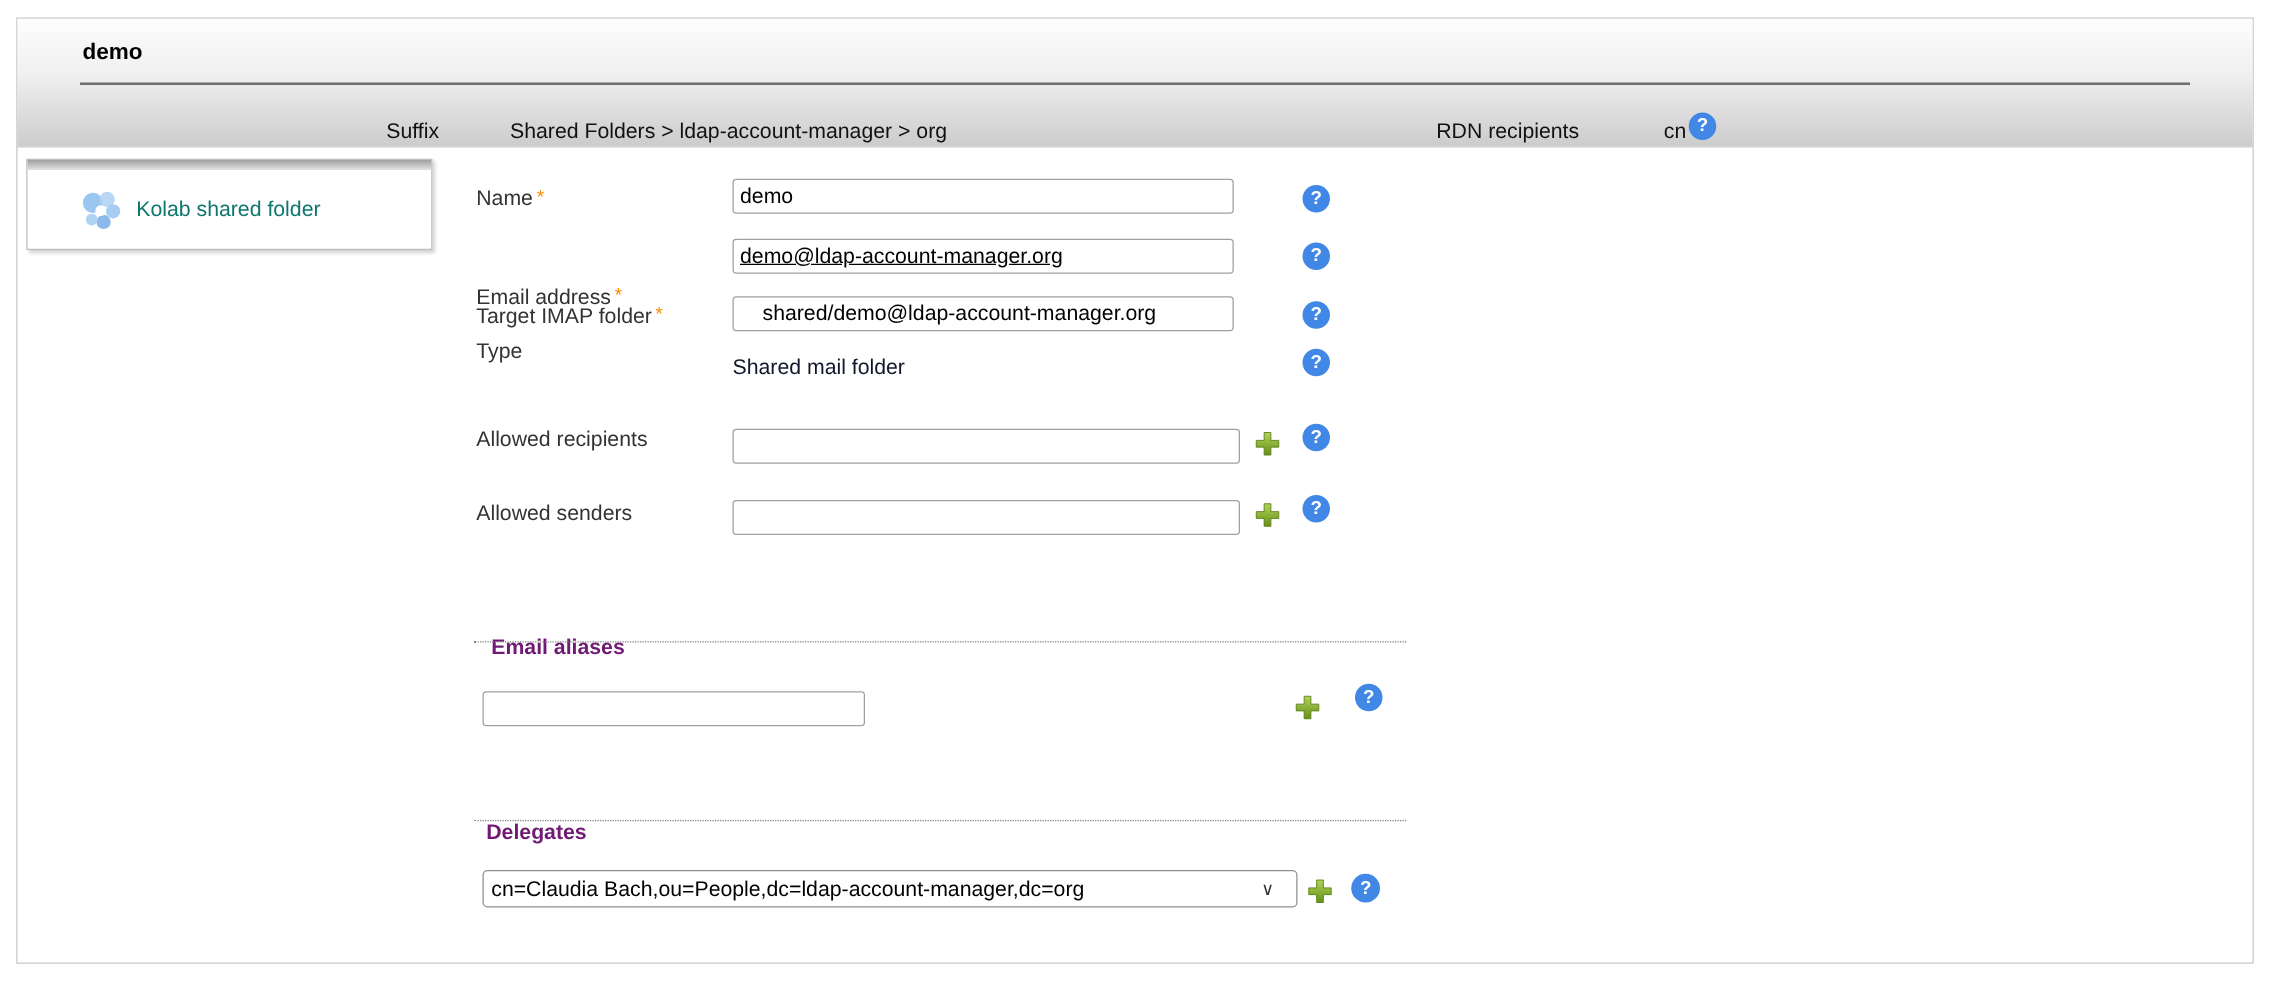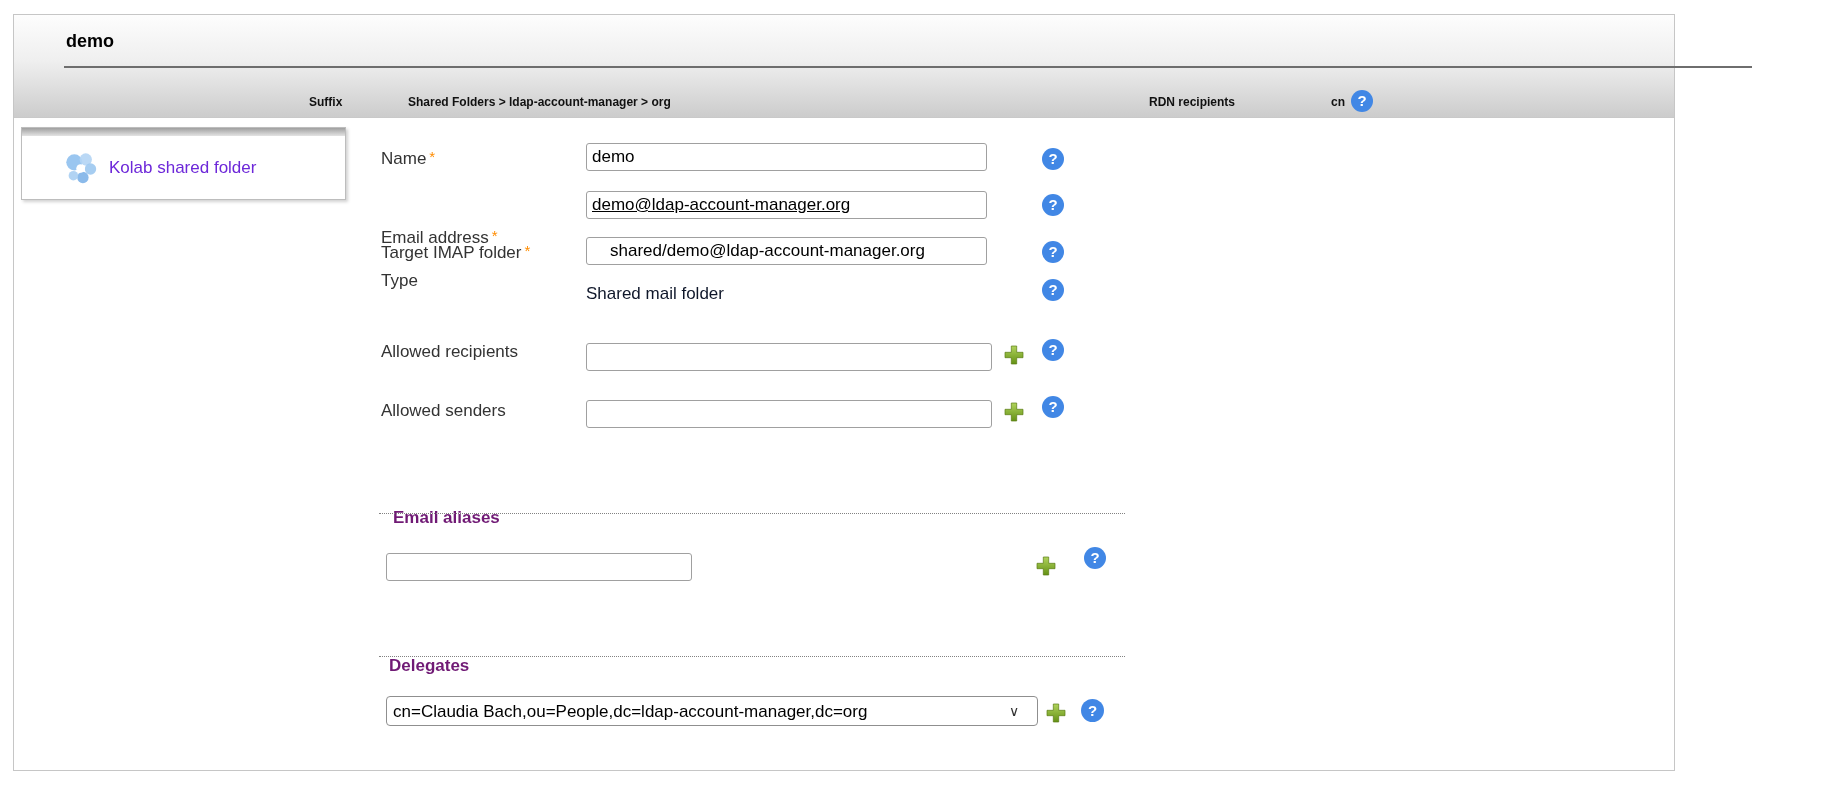--- a/index.html
+++ b/index.html
@@ -1,35 +1,35 @@
 <!DOCTYPE html>
 <html><head>
 <meta charset="utf-8">
 <style>
   * { margin:0; padding:0; box-sizing:border-box; }
   html,body { width:1830px; height:794px; background:#ffffff;
               font-family:"Liberation Sans", sans-serif; }
-  .container { position:absolute; left:13px; top:14px; width:1662px; height:757px;
+  .container { position:absolute; left:13px; top:14px; width:1790px; height:757px;
                border:1px solid #c6c6c6; background:#ffffff; }
   .header { position:absolute; left:0; top:0; right:0; height:103px;
             background:linear-gradient(to bottom,#fdfdfd 0%,#efefef 45%,#cccccc 100%);
             border-bottom:1px solid #c9c9c9; }
   .page-title { position:absolute; left:52px; top:16px; font-size:18px; font-weight:bold; color:#000; }
   .title-divider { position:absolute; left:50px; top:51px; width:1688px; height:2px;
                    background:#6e6e6e; }
-  .hdr-text { position:absolute; top:80px; font-size:12px; color:#111; white-space:nowrap;font-weight:bold; }
+  .hdr-text { position:absolute; top:80px; font-size:17px; color:#111; white-space:nowrap; }
   .help-icon { position:absolute; width:22px; height:22px; border-radius:50%;
                background:#4187e5; color:#fff; font-size:15px; font-weight:bold;
                text-align:center; line-height:22px; cursor:pointer; }
   .tab { position:absolute; left:7px; top:112px; width:325px; height:73px;
          background:#ffffff; border:1px solid #bdbdbd;
          box-shadow:2px 2px 3px rgba(0,0,0,0.18); }
   .tab-strip { position:absolute; left:0; top:0; right:0; height:8px;
                background:linear-gradient(to bottom,#9f9f9f,#e3e3e3); }
-  .tab-label { position:absolute; left:87px; top:30px; font-size:17px; color:#6d28d9; }
+  .tab-label { position:absolute; left:87px; top:30px; font-size:17px; color:#0f766e; }
   .tab-icon { position:absolute; left:40px; top:22px; width:38px; height:38px; }
   .form-label { position:absolute; left:367px; font-size:17px; color:#333; white-space:nowrap; }
   .req { color:#ff8c00; font-size:15px; position:relative; top:-2px; margin-left:3px; }
   .txt-input { position:absolute; left:572px; height:28px; border:1px solid #a0a0a0;
                border-radius:3px; font-family:"Liberation Sans",sans-serif;
                font-size:17px; color:#000; padding:0 5px; background:#fff; }
   .static-value { position:absolute; left:572px; font-size:17px; color:#0f172a; white-space:nowrap; }
   .plus-btn { position:absolute; width:20px; height:20px; cursor:pointer; background:none; border:none; padding:0; }
   .section-title { position:absolute; font-size:17px; font-weight:bold; color:#701a75; white-space:nowrap;margin-top:24px; }
   .dotted-line { position:absolute; left:365px; width:746px; height:0;

